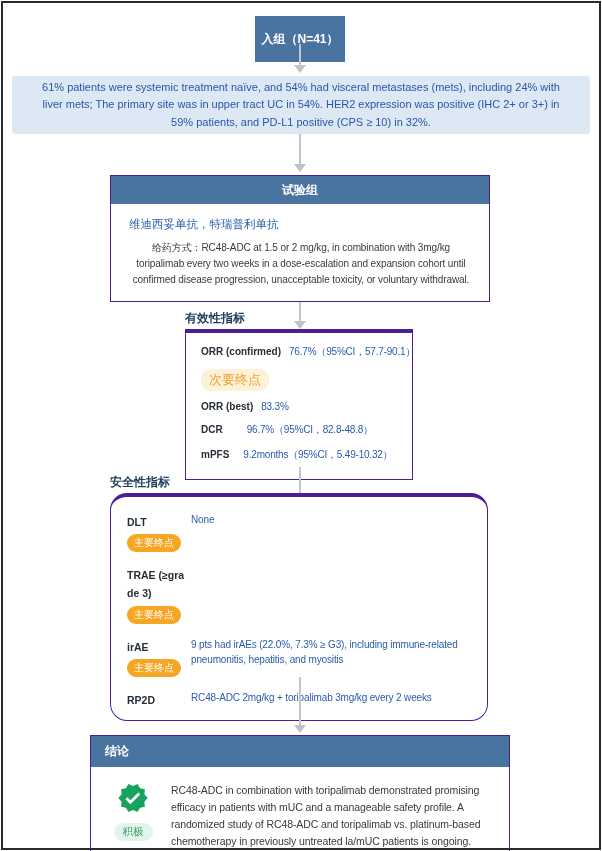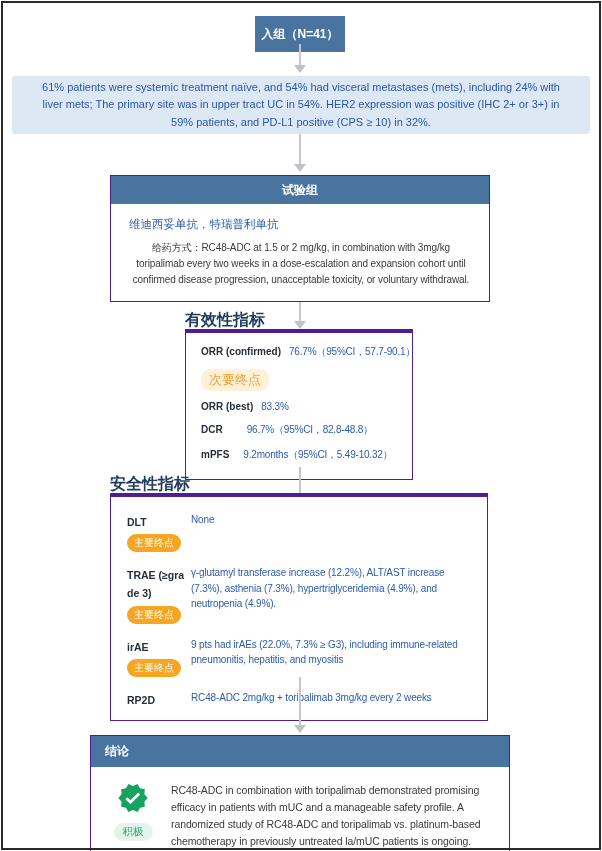--- a/index.html
+++ b/index.html
@@ -10,54 +10,54 @@
   }
   .frame{position:absolute;inset:1px;border:2px solid #2a2a2a;pointer-events:none;z-index:50;}
 
   
   .vline{position:absolute;width:2px;background:#c3c7cd;left:299px;}
   .ahead{position:absolute;left:294px;width:0;height:0;
     border-left:6px solid transparent;border-right:6px solid transparent;
     border-top:8px solid #bfc3c9;}
 
   
-  .enroll{position:absolute;left:255px;top:16px;width:90px;height:36px;
+  .enroll{position:absolute;left:255px;top:16px;width:90px;height:46px;
     background:#4a74a0;color:#fff;font-size:12px;font-weight:bold;
     display:flex;align-items:center;justify-content:center;}
 
   
   .summary{position:absolute;left:12px;top:76px;width:578px;height:58px;
     background:#dce8f4;border-radius:3px;color:#2b55a9;font-size:11px;
     line-height:1.55;display:flex;align-items:center;justify-content:center;
     text-align:center;box-sizing:border-box;padding:6px 28px;}
 
   
   .card{position:absolute;background:#fff;border:1px solid #4c1d95;box-sizing:border-box;}
   .card-header{background:#4a74a0;color:#fff;font-weight:bold;font-size:12px;
     height:28px;display:flex;align-items:center;justify-content:center;}
   .card-header.left{justify-content:flex-start;padding-left:14px;height:31px;}
 
   .trial{left:110px;top:175px;width:380px;min-height:127px;}
   .trial-body{padding:13px 16px 11px 18px;}
   .drugs{color:#2a5cae;font-size:11.5px;margin:0 0 8px 0;}
   .dosing{color:#3a3a3a;font-size:10px;line-height:1.62;letter-spacing:-0.1px;margin:0;text-align:center;}
 
-  .section-title{position:absolute;font-size:16px;font-weight:bold;color:#1f3c5e;}
+  .section-title{position:absolute;font-size:12px;font-weight:bold;color:#1f3c5e;}
 
   .metric-card{border-top:4px solid #4c1d95;}
   .eff{left:185px;top:329px;width:228px;min-height:138px;padding:12px 8px 6px 15px;}
   .metric-row{display:flex;align-items:baseline;margin-bottom:11px;white-space:nowrap;}
   .metric-row .lbl{font-weight:bold;color:#262e38;font-size:10px;margin-right:8px;}
   .metric-row .val{color:#2a5cae;font-size:10px;letter-spacing:-0.2px;}
   .badge-light{display:inline-block;background:#fdf2d8;color:#f0a132;font-size:13px;
     padding:2px 8px;border-radius:9px;margin:-5px 0 10px 0;}
   .badge-solid{display:inline-block;background:#f6a623;color:#fff;font-size:10px;
     padding:2px 7px;border-radius:9px;margin-top:4px;white-space:nowrap;}
 
-  .safety{left:110px;top:493px;width:378px;min-height:184px;padding:15px 12px 8px 16px;}
+  .safety{left:110px;top:493px;width:378px;min-height:184px;padding:15px 12px 8px 16px;border-radius:17px;}
   .srow{display:grid;grid-template-columns:58px 1fr;column-gap:6px;margin-bottom:13px;}
   .srow .slbl{font-weight:bold;color:#262e38;font-size:10.5px;line-height:1.45;
     word-break:break-all;}
   .srow .sval{color:#2a5cae;font-size:10px;line-height:1.55;letter-spacing:-0.15px;}
 
   .conclusion{left:90px;top:735px;width:420px;height:130px;}
   .conc-body{display:flex;padding:15px 16px 10px 14px;}
   .conc-left{width:56px;flex:0 0 56px;display:flex;flex-direction:column;align-items:center;}
   .pill-green{background:#e4f4ec;color:#36a46c;font-size:10.5px;padding:2px 9px;
     border-radius:10px;margin-top:9px;white-space:nowrap;}
@@ -126,21 +126,20 @@
       <span class="slbl">DLT</span><br>
       <span class="badge-solid">主要终点</span>
     </div>
     <div class="sval">None</div>
   </div>
   <div class="srow">
     <div>
       <span class="slbl">TRAE (≥grade 3)</span><br>
       <span class="badge-solid">主要终点</span>
     </div>
-    <div class="sval">γ-glutamyl transferase increase (12.2%), ALT/AST increase (7.3%), asthenia (7.3%), hypertriglyceridemia (4.9%), and neutropenia (4.9%).</div>
   </div>
   <div class="srow">
     <div>
       <span class="slbl">irAE</span><br>
       <span class="badge-solid">主要终点</span>
     </div>
     <div class="sval">9 pts had irAEs (22.0%, 7.3% ≥ G3), including immune-related pneumonitis, hepatitis, and myositis</div>
   </div>
   <div class="srow" style="margin-bottom:4px;">
     <div>

